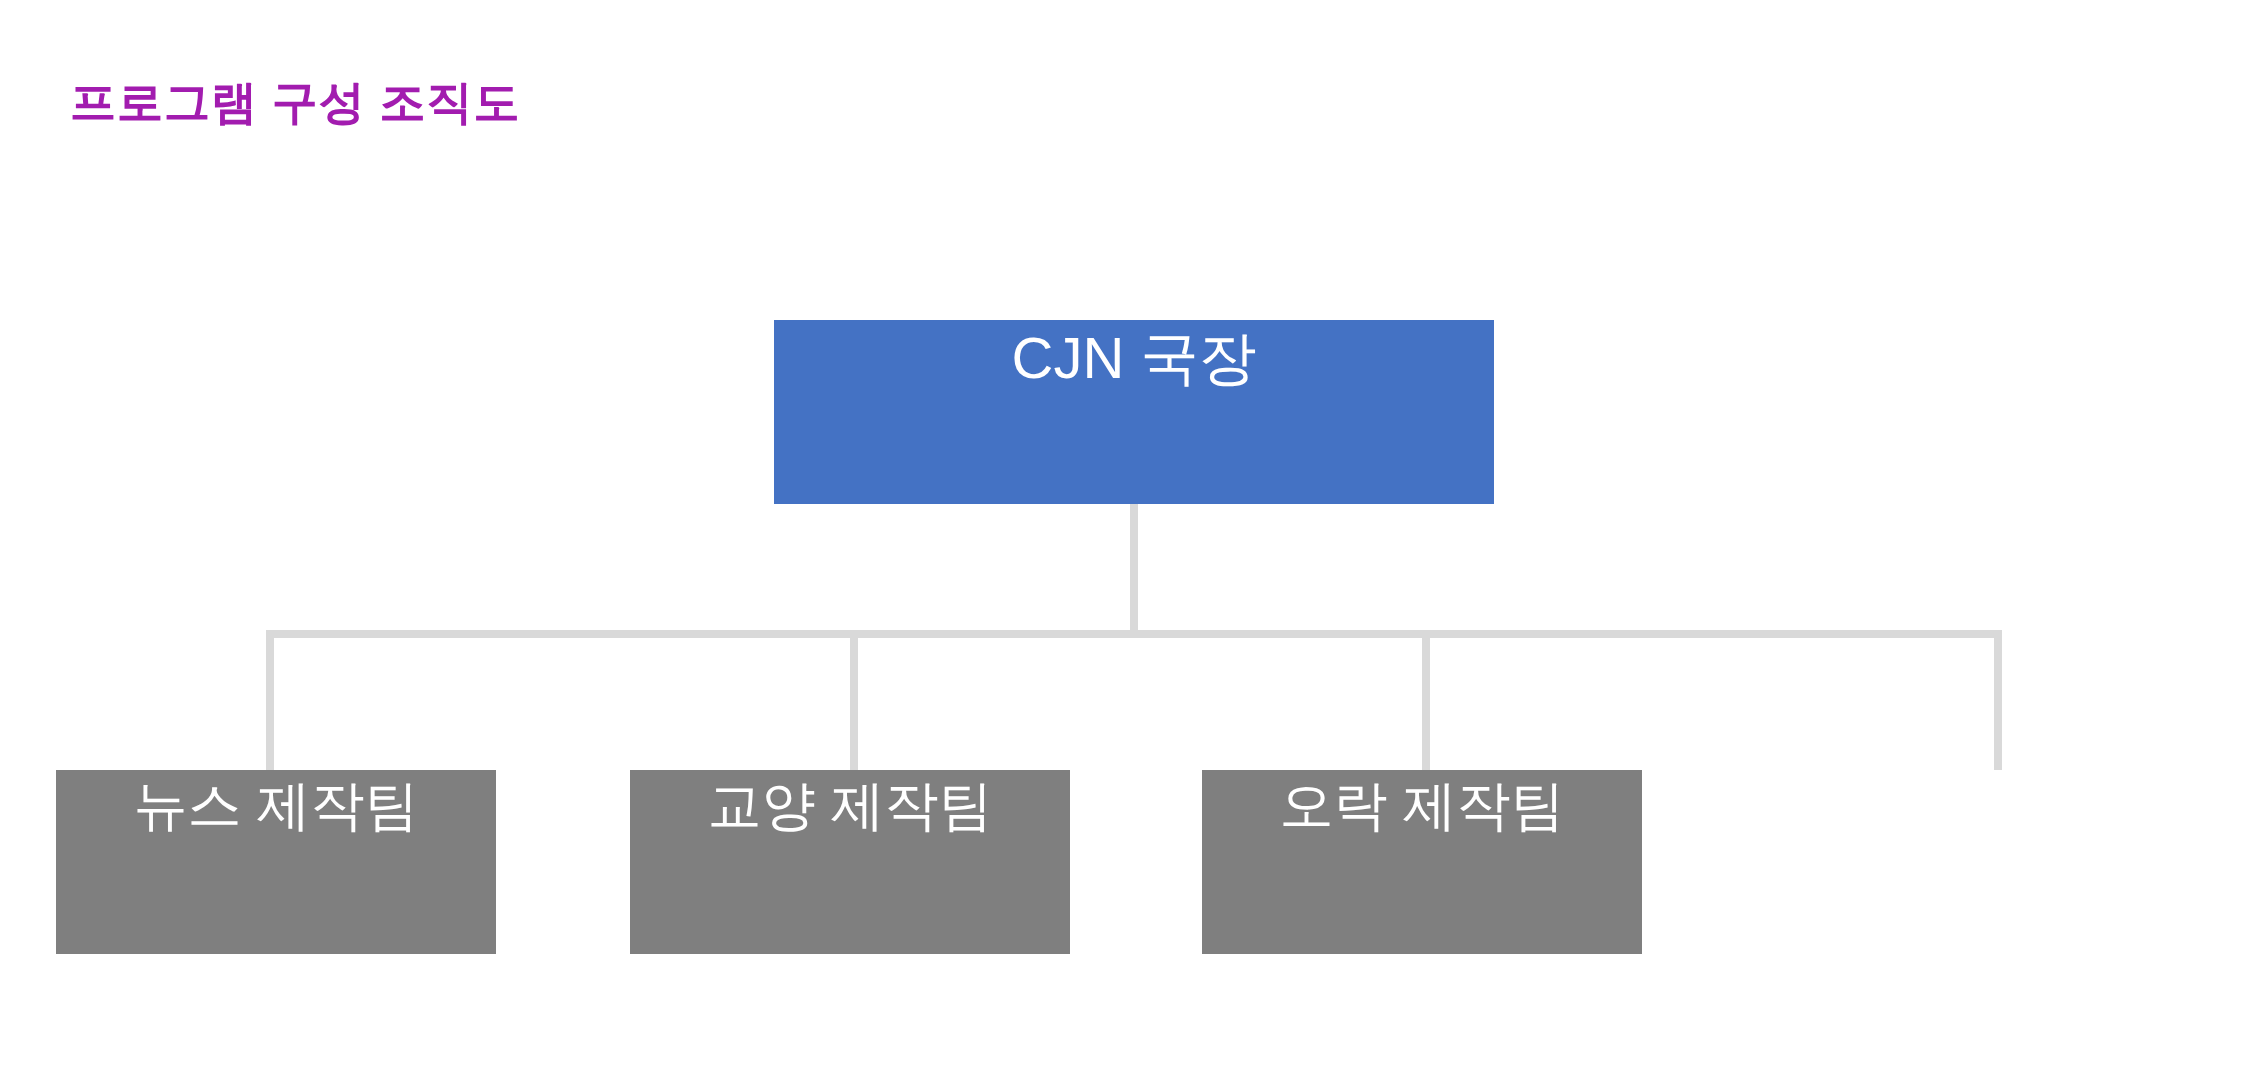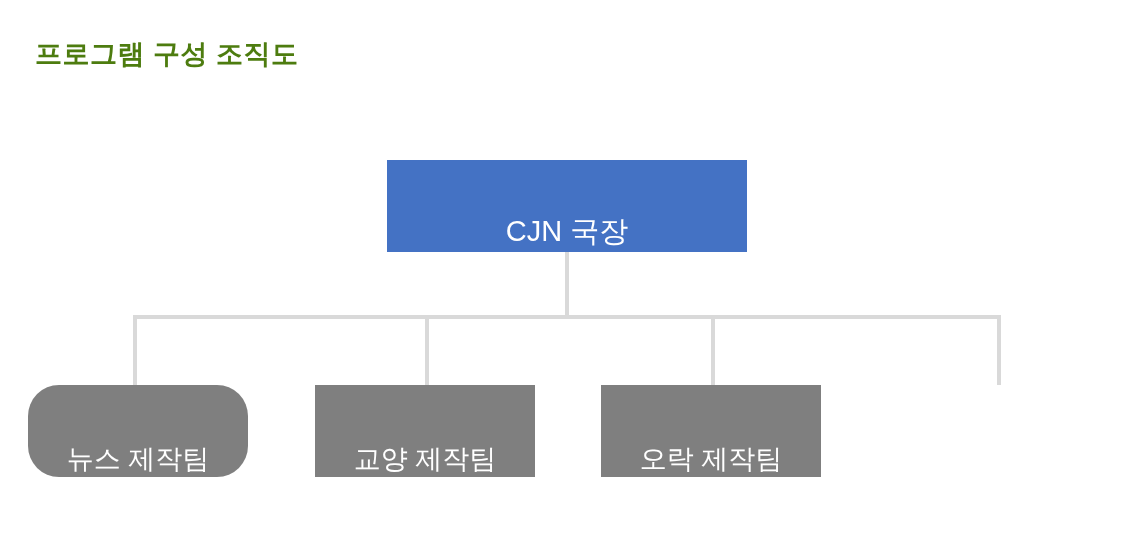--- a/index.html
+++ b/index.html
@@ -16,32 +16,32 @@
     height: 541px;
     background: #ffffff;
     overflow: hidden;
   }
 
   
   #chart-title {
     position: absolute;
     left: 35px;
     top: 36px;
-    font-size: 27px;
+    font-size: 23px;
     font-weight: bold;
-    color: #4d7c0f;
+    color: #a21caf;
     letter-spacing: 0.5px;
     white-space: nowrap;
   }
 
   
   .node {
     position: absolute;
     display: flex;
-    align-items: flex-end;
+    align-items: flex-start;
     justify-content: center;
     color: #ffffff;
     box-sizing: border-box;
     text-align: center;
     white-space: nowrap;
   }
   .node-root {
     background: #4472C4;
     font-size: 29px;
     font-weight: 400;
@@ -76,21 +76,21 @@
   <div class="connector connector-v" style="left:425px; top:315px; height:70px;"></div>
 
   <div class="connector connector-v" style="left:711px; top:315px; height:70px;"></div>
 
   <div class="connector connector-v" style="left:997px; top:315px; height:70px;"></div>
 
   <div class="node node-root" style="left:387px; top:160px; width:360px; height:92px;">
     <span>CJN 국장</span>
   </div>
 
-  <div class="node node-child" style="left:28px; top:385px; width:220px; height:92px;border-radius:31px;">
+  <div class="node node-child" style="left:28px; top:385px; width:220px; height:92px;">
     <span>뉴스 제작팀</span>
   </div>
 
   <div class="node node-child" style="left:315px; top:385px; width:220px; height:92px;">
     <span>교양 제작팀</span>
   </div>
 
   <div class="node node-child" style="left:601px; top:385px; width:220px; height:92px;">
     <span>오락 제작팀</span>
   </div>

